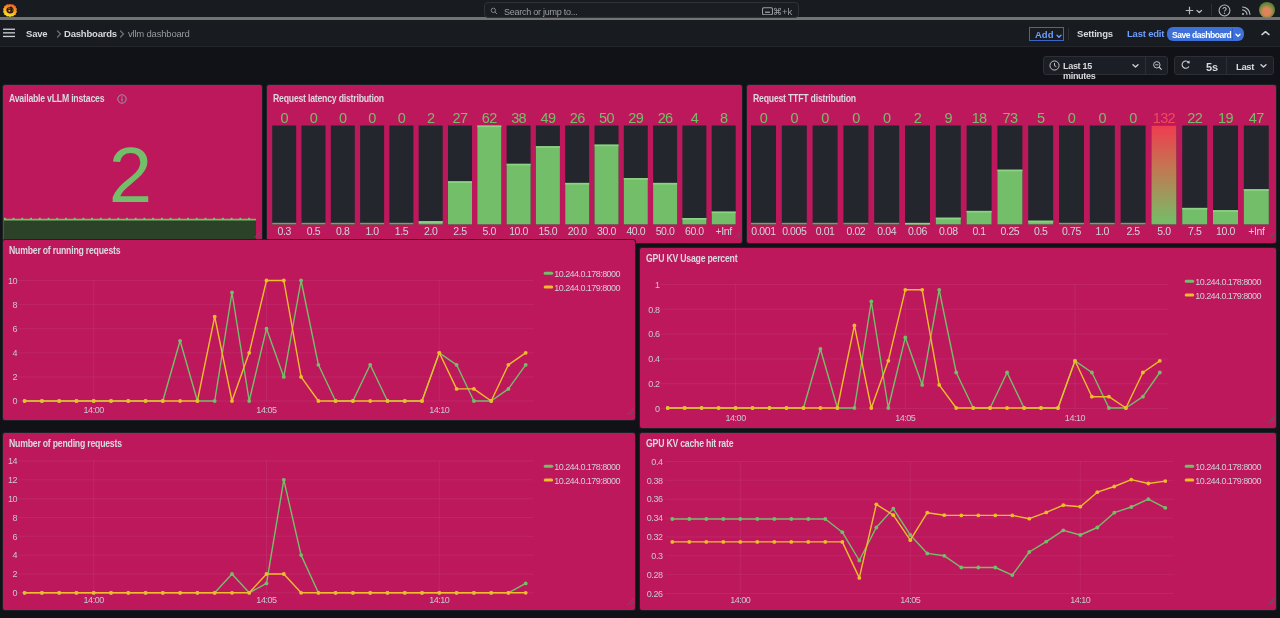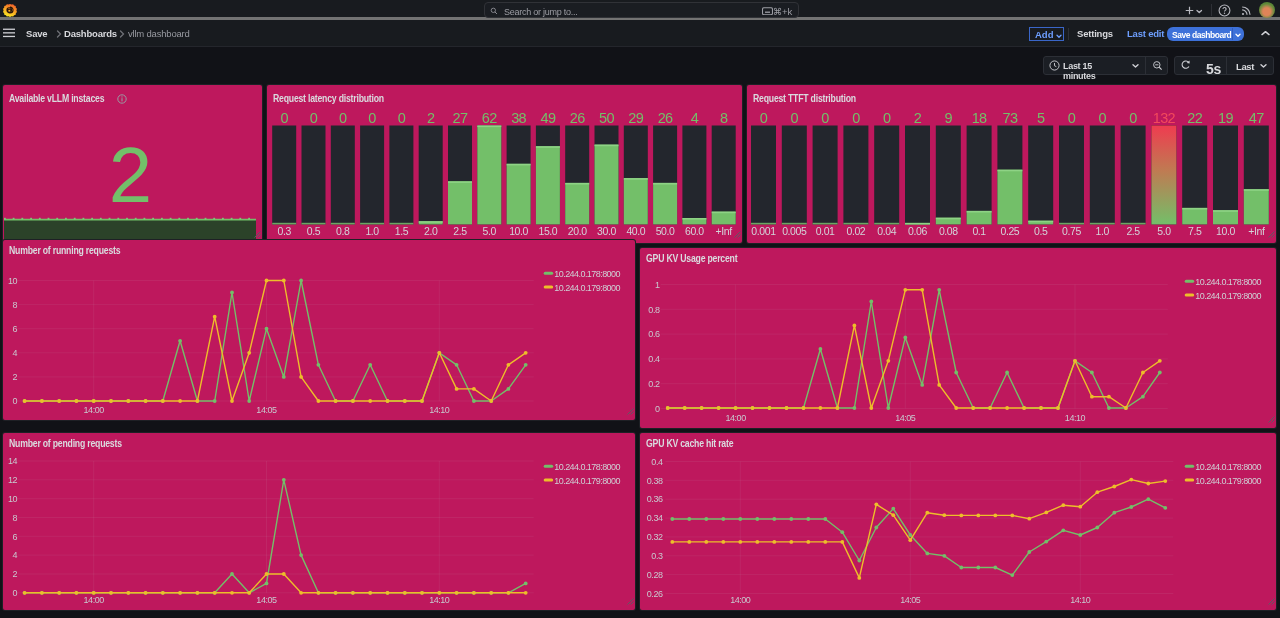--- a/index.html
+++ b/index.html
@@ -112,21 +112,21 @@
 <svg width="11" height="11" viewBox="0 0 24 24" style="position:absolute;left:1152px;top:13px">
         <circle cx="10.5" cy="10.5" r="7" fill="none" stroke="#cfd0d5" stroke-width="2"></circle>
         <line x1="15.8" y1="15.8" x2="21" y2="21" stroke="#cfd0d5" stroke-width="2.4"></line>
         <line x1="7" y1="10.5" x2="14" y2="10.5" stroke="#cfd0d5" stroke-width="2"></line>
       </svg>
 <div style="position:absolute;left:1174px;top:9px;width:100px;height:19px;background:#1b1e24;border:1px solid #2c2f36;border-radius:3px;box-sizing:border-box"></div>
 <svg width="11" height="11" viewBox="0 0 24 24" style="position:absolute;left:1180px;top:13px">
         <path d="M19.5 14 a8 8 0 1 1 -0.6 -8.8" fill="none" stroke="#cfd0d5" stroke-width="2.3"></path>
         <path d="M20.8 1.0 L21.0 7.6 L14.6 6.7 Z" fill="#cfd0d5"></path>
       </svg>
-<span style="position:absolute;left:1206px;top:14px;font-size:14px;color:#d8d9dd;font-weight:700;letter-spacing:-0.2px">5s</span>
+<span style="position:absolute;left:1206px;top:14px;font-size:11px;color:#d8d9dd;font-weight:700;letter-spacing:-0.2px">5s</span>
 <div style="position:absolute;left:1226px;top:10px;width:1px;height:17px;background:#2c2f36"></div>
 <span style="position:absolute;left:1236px;top:14px;font-size:9.5px;color:#d8d9dd;font-weight:700;letter-spacing:-0.4px">Last</span>
 <svg width="7" height="7" viewBox="0 0 7 7" style="position:absolute;left:1260px;top:15px">
         <path d="M1 2.66 L3.5 4.8999999999999995 L6 2.66" fill="none" stroke="#cfd0d5" stroke-width="1.4" stroke-linecap="round" stroke-linejoin="round"></path>
       </svg>
 </div>
 <div class="panel" style="left:3px;top:85px;width:259px;height:158px">
 <div class="ptitle t1">Available vLLM instaces</div>
 <svg class="pinfo" width="10" height="10" viewBox="0 0 10 10">
         <circle cx="5" cy="5" r="4.2" fill="none" stroke="#9a9ba2" stroke-width="1"></circle>

